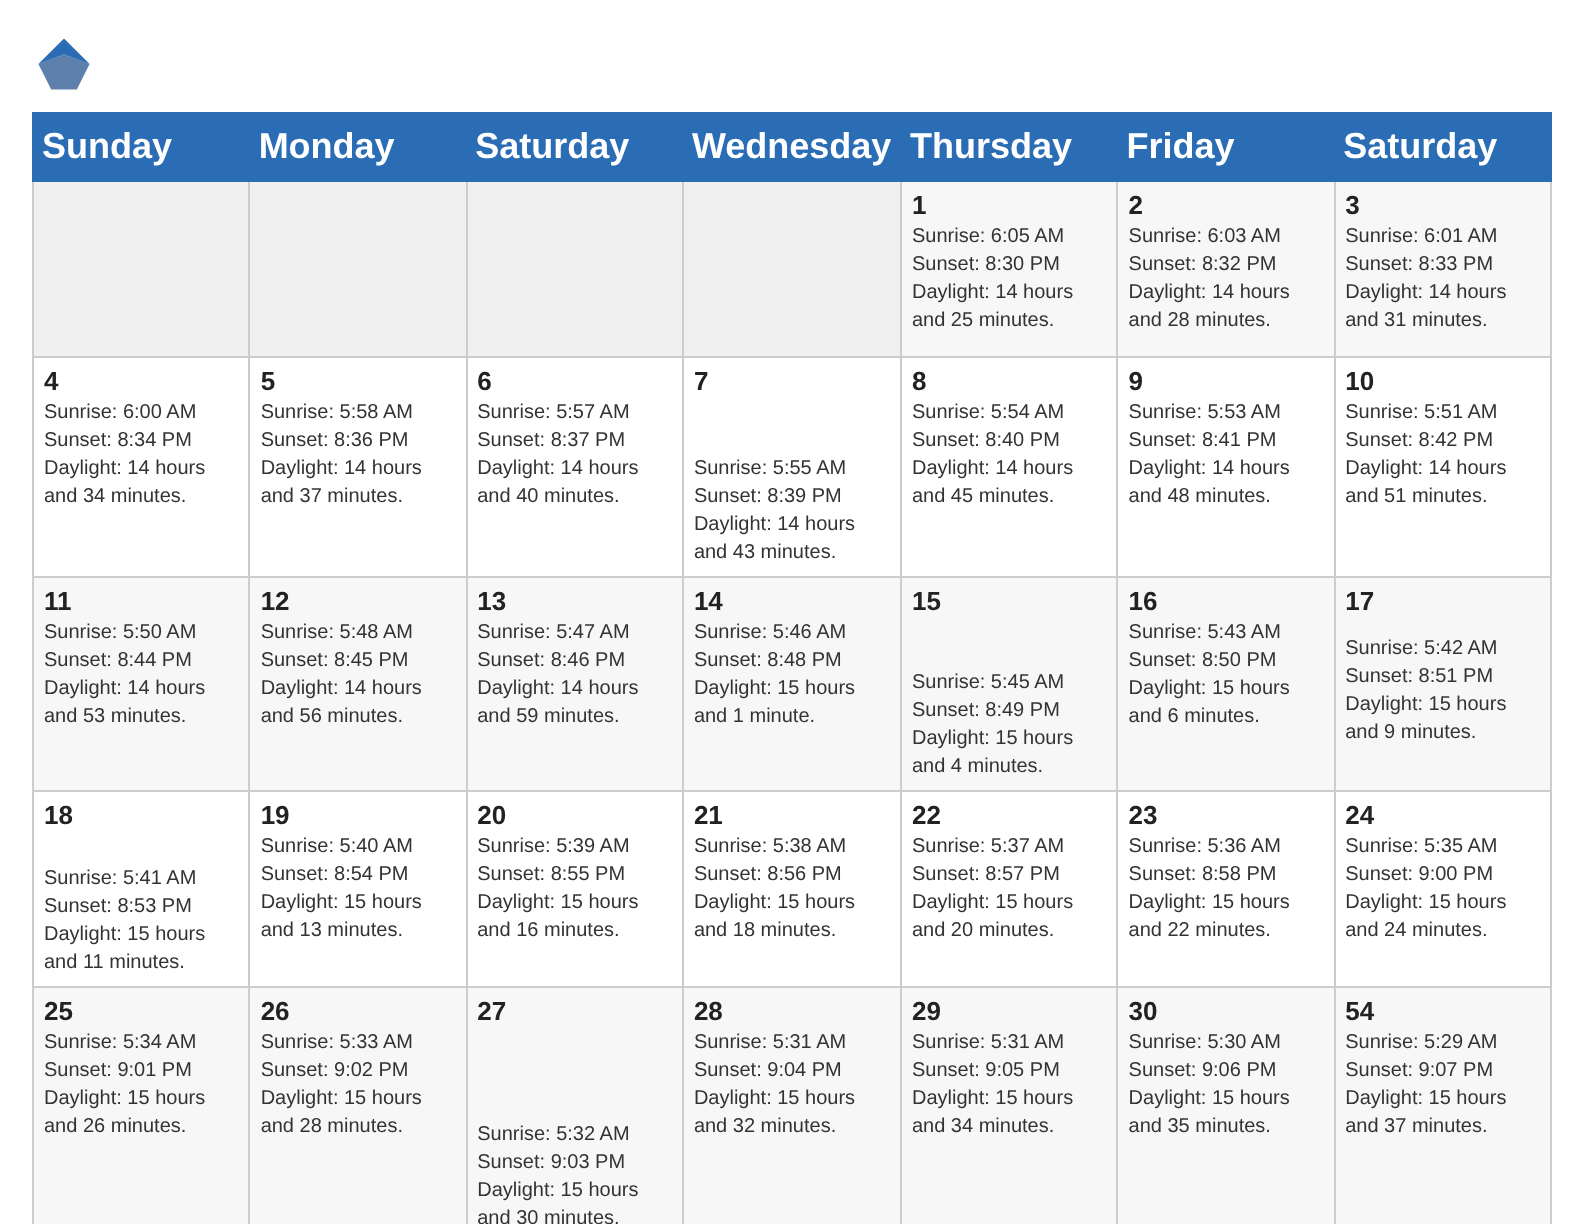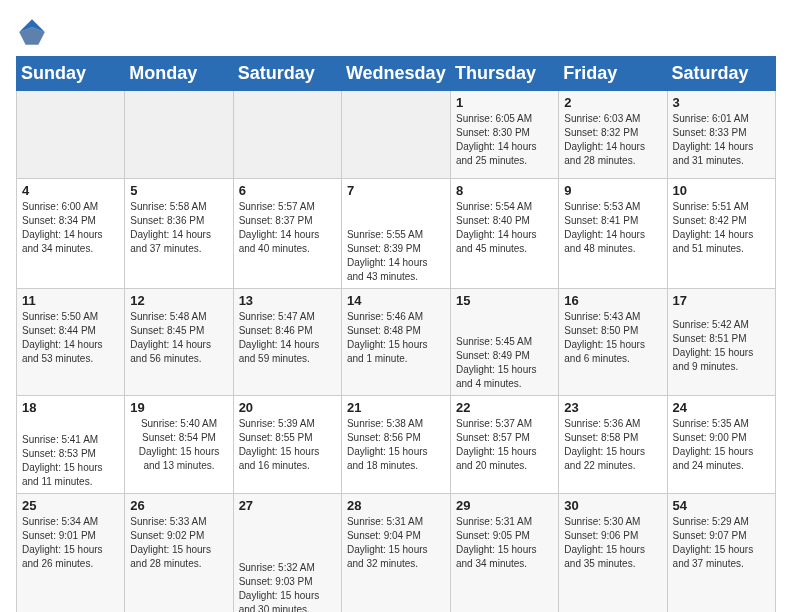--- a/index.html
+++ b/index.html
@@ -267,21 +267,21 @@
         <tr>
           <td>
             <span class="day-number">18</span>
             <div class="day-info" style="white-space: pre-line; margin-top: 18px;">Sunrise: 5:41 AM
 Sunset: 8:53 PM
 Daylight: 15 hours
 and 11 minutes.</div>
           </td>
           <td>
             <span class="day-number">19</span>
-            <div class="day-info" style="white-space: pre-line; text-align: center;">Sunrise: 5:40 AM
+            <div class="day-info" style="white-space: pre-line;">Sunrise: 5:40 AM
 Sunset: 8:54 PM
 Daylight: 15 hours
 and 13 minutes.</div>
           </td>
           <td>
             <span class="day-number">20</span>
             <div class="day-info" style="white-space: pre-line;">Sunrise: 5:39 AM
 Sunset: 8:55 PM
 Daylight: 15 hours
 and 16 minutes.</div>

